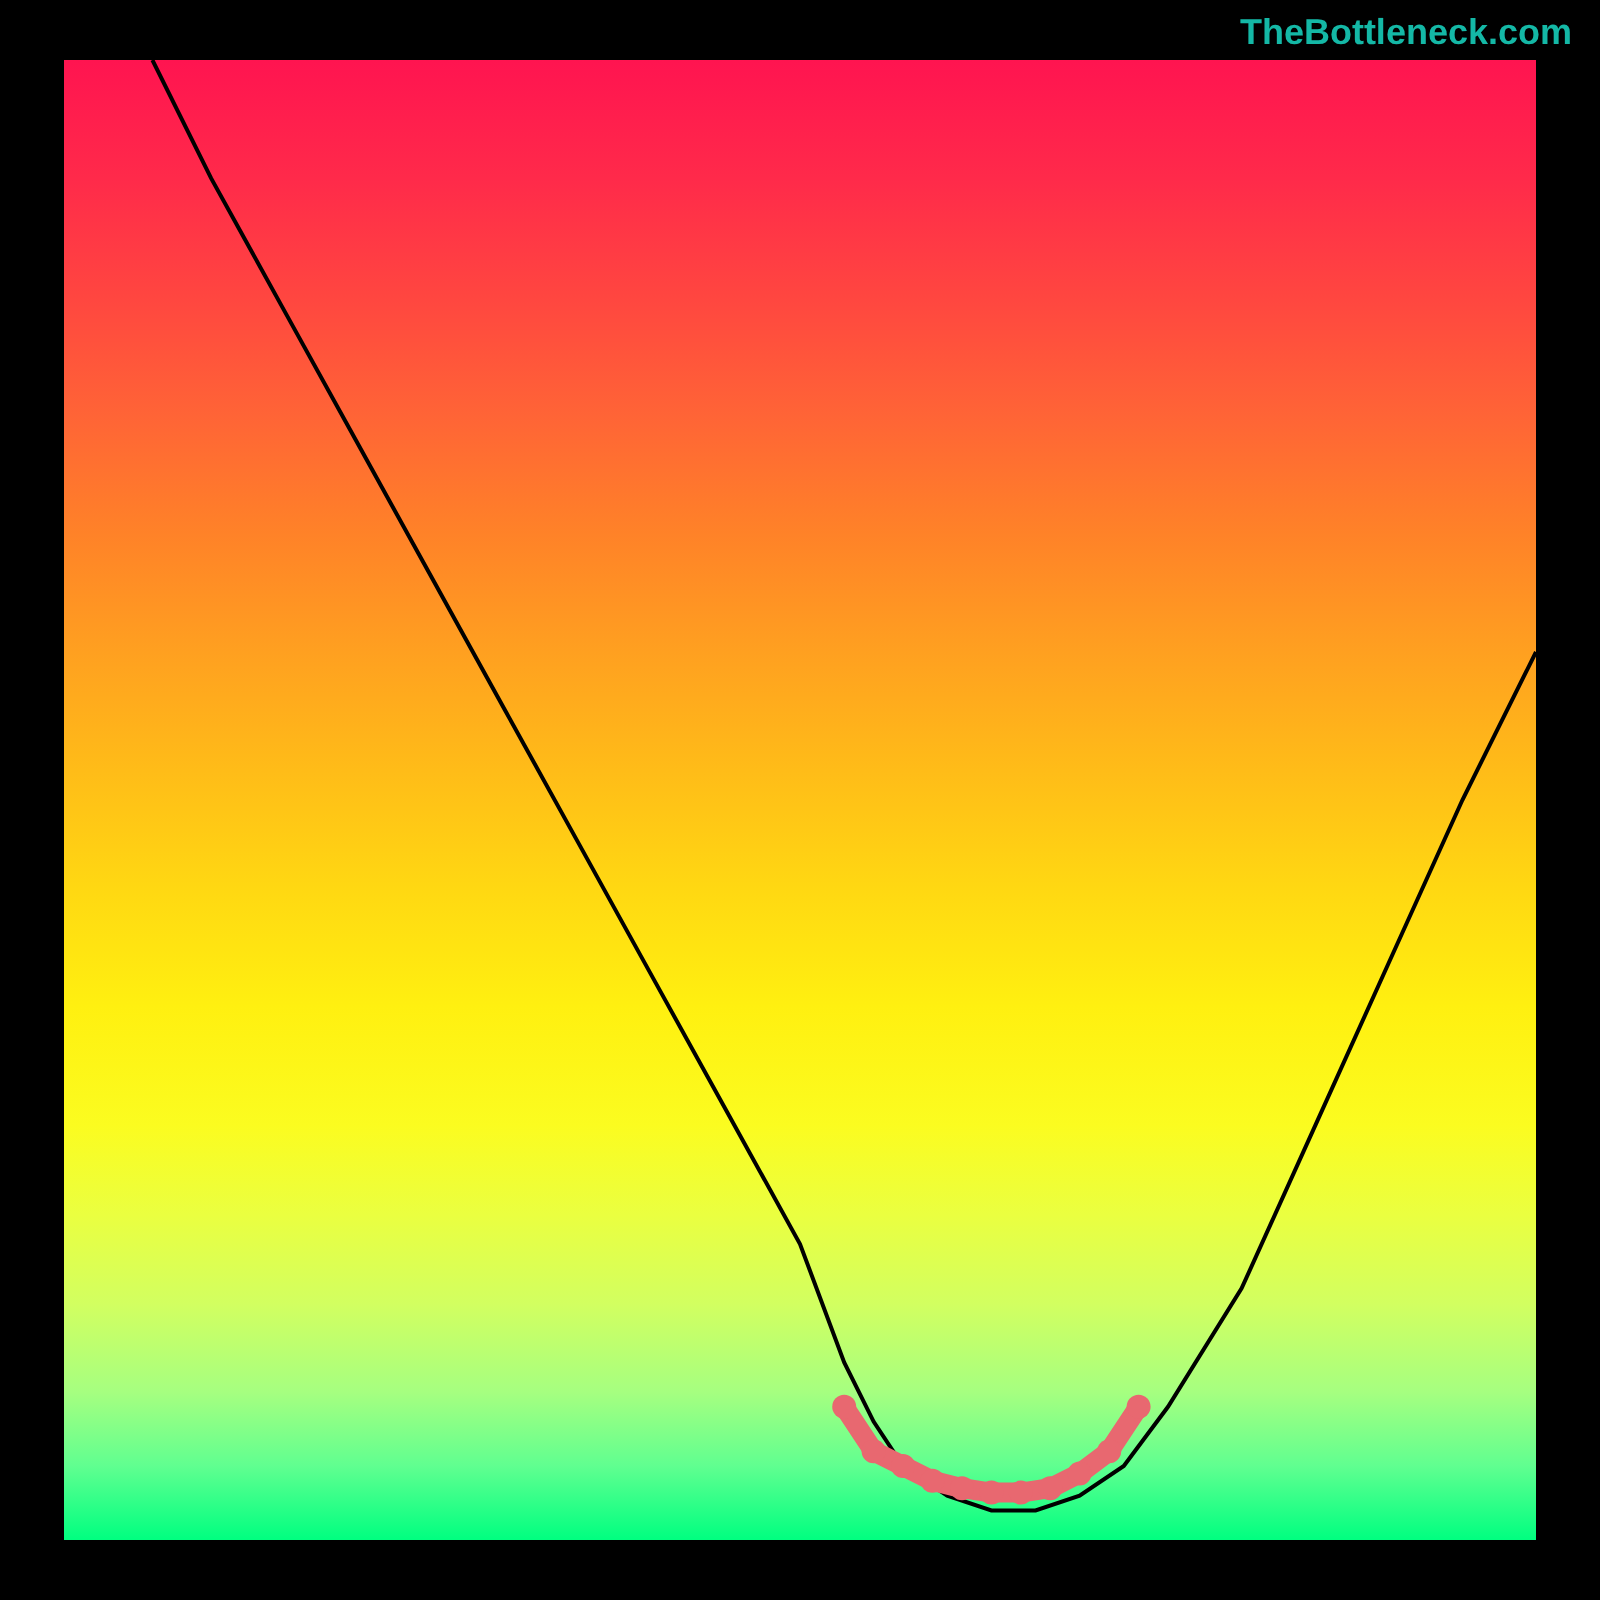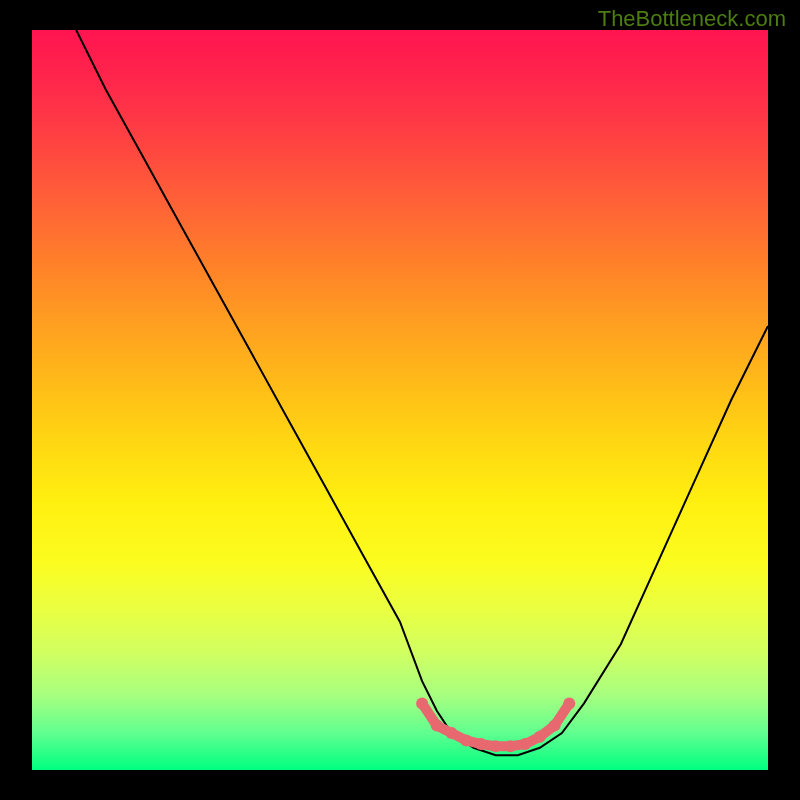--- a/index.html
+++ b/index.html
@@ -7,23 +7,23 @@
     width: 800px;
     height: 800px;
     background: #000;
     position: relative;
     font-family: Arial, sans-serif;
   }
   .attribution {
     position: absolute;
     top: 6px;
     right: 14px;
-    color: #4d7c0f;
-    font-size: 22px;
-    font-weight: 400;
+    color: #14b8a6;
+    font-size: 18px;
+    font-weight: 700;
     z-index: 10;
   }
   .plot-area {
     position: absolute;
     left: 32px;
     top: 30px;
     width: 736px;
     height: 740px;
     overflow: hidden;
   }

